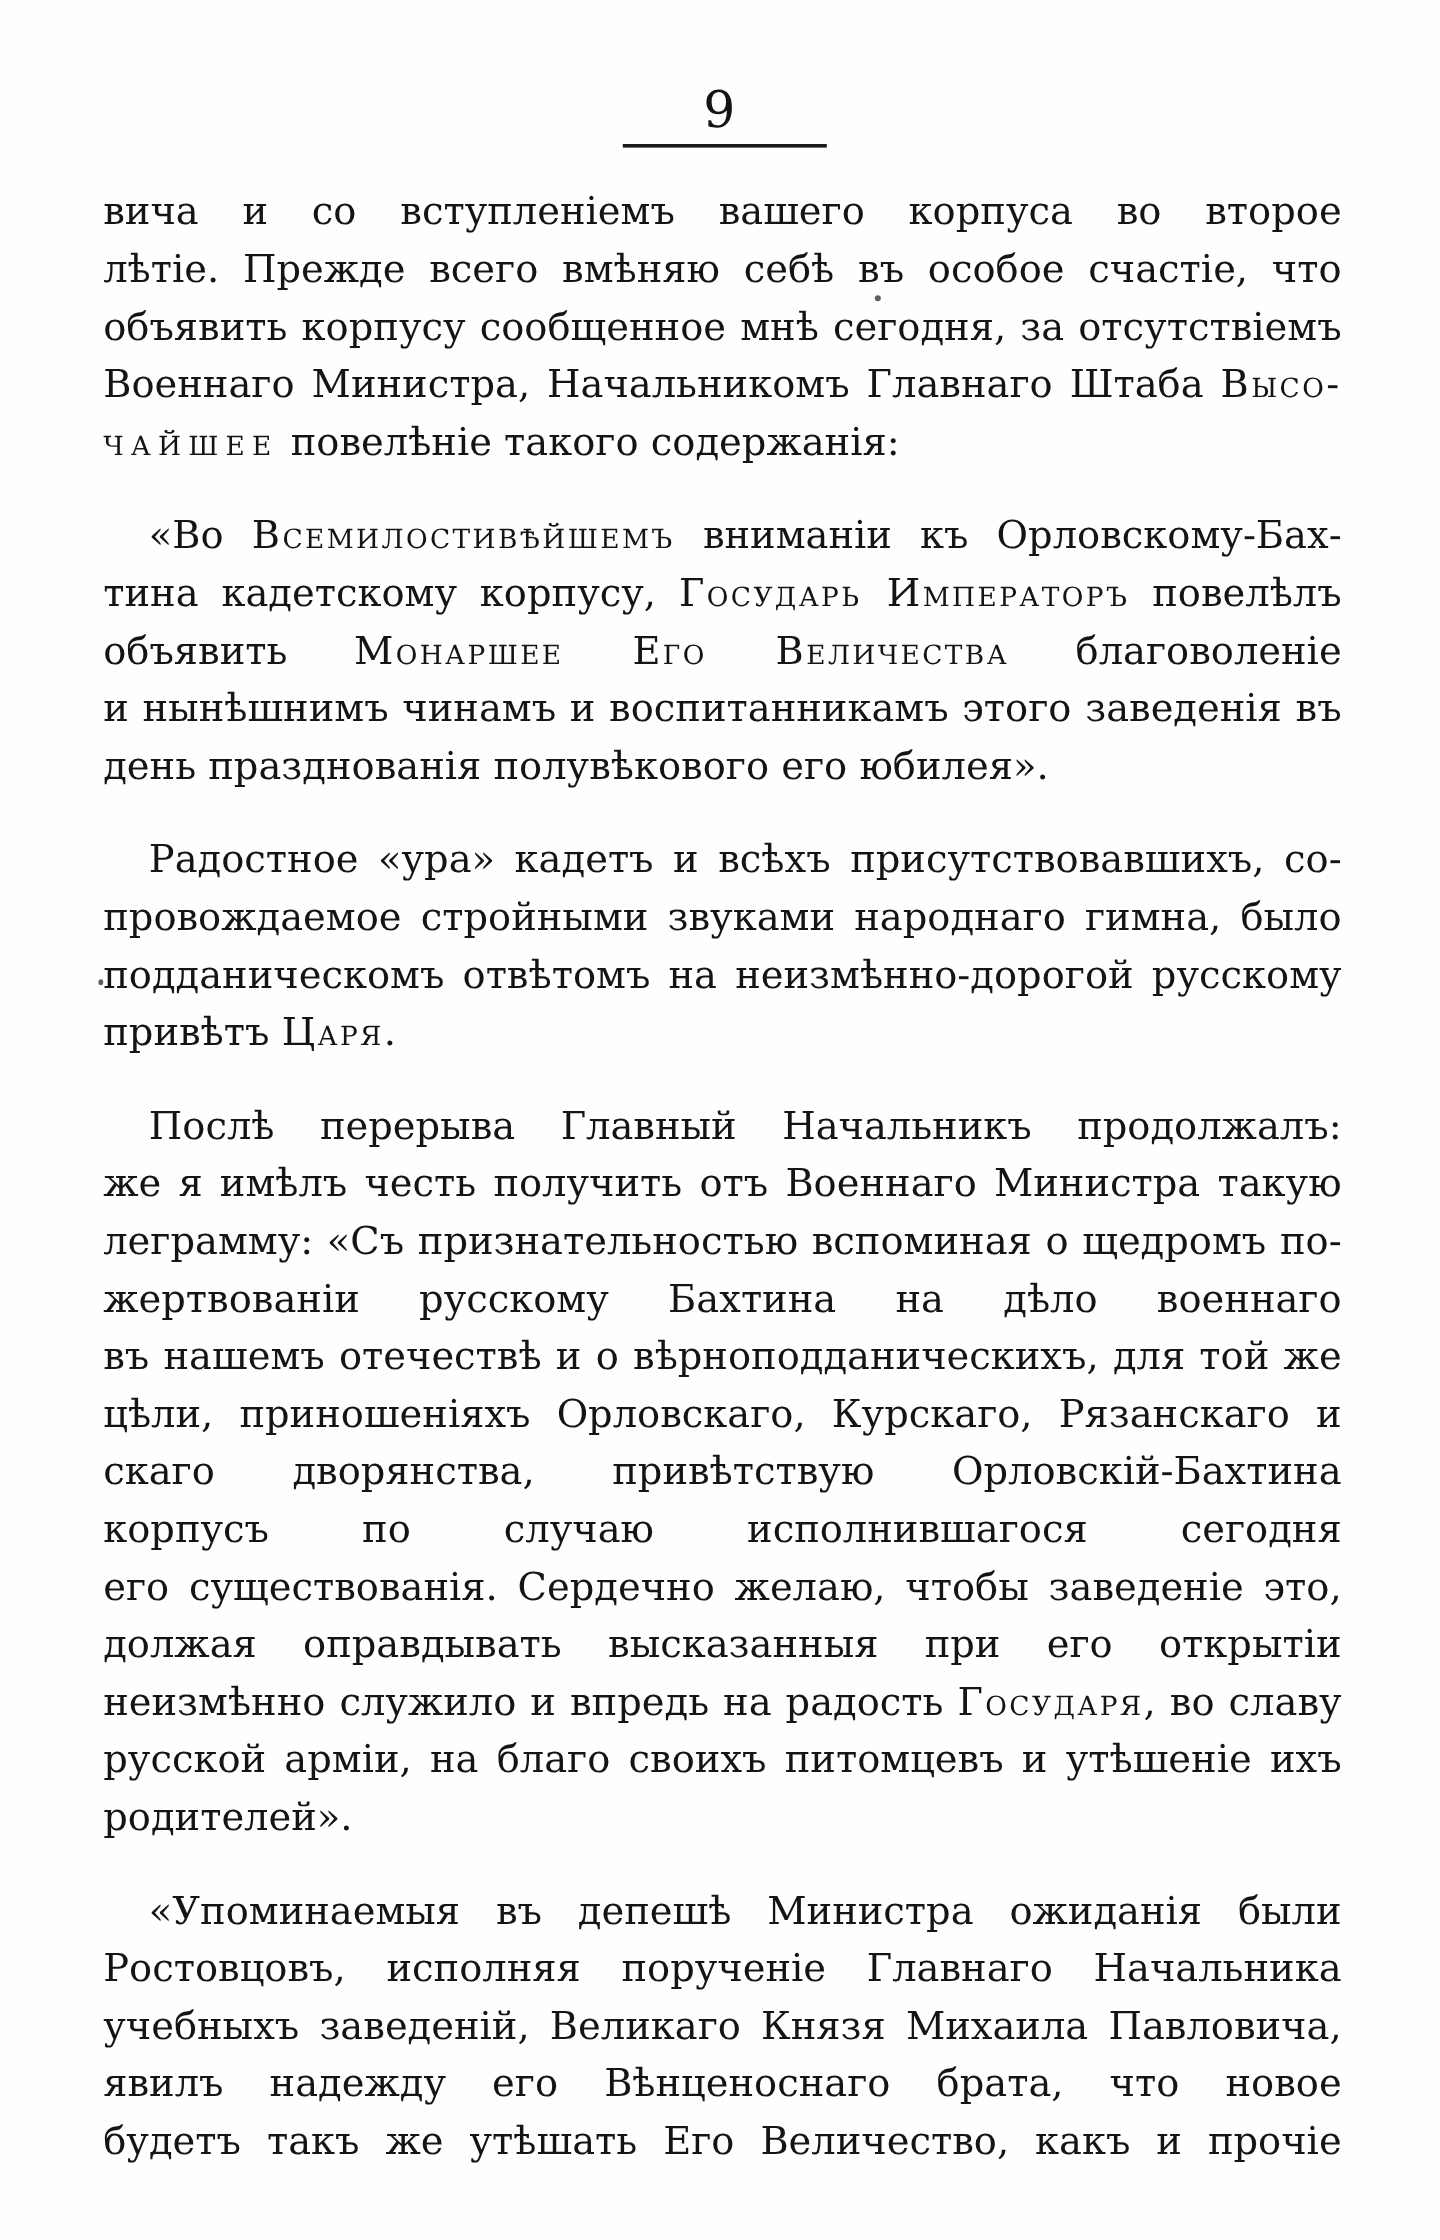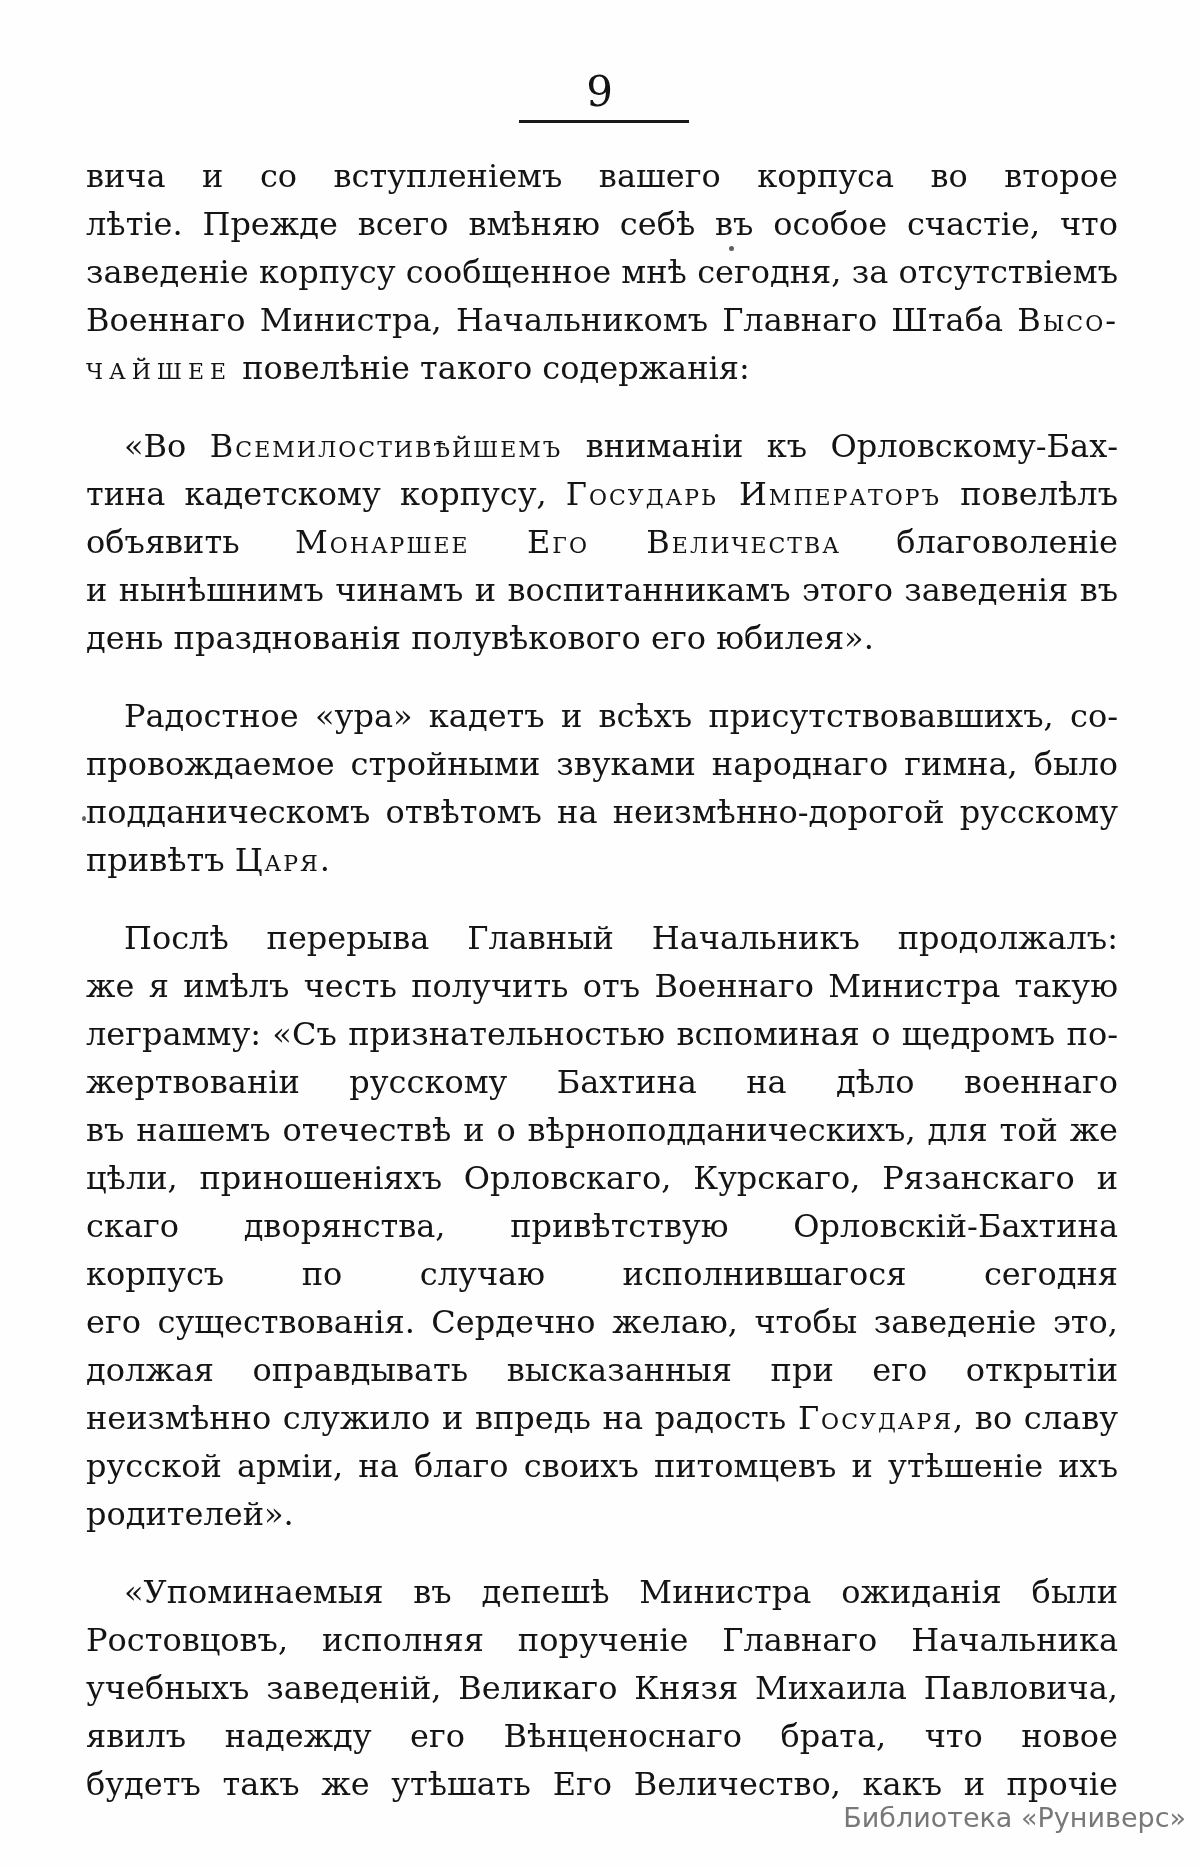--- a/index.html
+++ b/index.html
@@ -85,21 +85,21 @@
 </head>
 <body>
 
 <div class="page">
   <div class="page-number">9</div>
   <div class="page-number-rule"></div>
 
   <div class="text-block">
       <div class="line"><span>вича и со вступленіемъ вашего корпуса во второе пятидесяти-</span></div>
       <div class="line"><span>лѣтіе. Прежде всего вмѣняю себѣ въ особое счастіе, что могу</span></div>
-      <div class="line"><span>заведеніе корпусу сообщенное мнѣ сегодня, за отсутствіемъ</span></div>
+      <div class="line"><span>объявить корпусу сообщенное мнѣ сегодня, за отсутствіемъ</span></div>
       <div class="line"><span>Военнаго Министра, Начальникомъ Главнаго Штаба </span><span class="sc">Высо-</span></div>
       <div class="line lastline"><span class="sc-spaced">чайшее</span><span> повелѣніе такого содержанія:</span></div>
       <div class="line indent"><span>«Во </span><span class="sc">Всемилостивѣйшемъ</span><span> вниманіи къ Орловскому-Бах-</span></div>
       <div class="line"><span>тина кадетскому корпусу, </span><span class="sc">Государь Императоръ</span><span> повелѣлъ</span></div>
       <div class="line"><span>объявить </span><span class="sc">Монаршее Его Величества</span><span> благоволеніе прежнимъ</span></div>
       <div class="line"><span>и нынѣшнимъ чинамъ и воспитанникамъ этого заведенія въ</span></div>
       <div class="line lastline"><span>день празднованія полувѣкового его юбилея».</span></div>
       <div class="line indent"><span>Радостное «ура» кадетъ и всѣхъ присутствовавшихъ, со-</span></div>
       <div class="line"><span>провождаемое стройными звуками народнаго гимна, было вѣрно-</span></div>
       <div class="line"><span>подданическомъ отвѣтомъ на неизмѣнно-дорогой русскому сердцу</span></div>
@@ -120,14 +120,13 @@
       <div class="line indent"><span>«Упоминаемыя въ депешѣ Министра ожиданія были выска-</span></div>
       <div class="line"><span>Ростовцовъ, исполняя порученіе Главнаго Начальника военно-</span></div>
       <div class="line"><span>учебныхъ заведеній, Великаго Князя Михаила Павловича, объ-</span></div>
       <div class="line"><span>явилъ надежду его Вѣнценоснаго брата, что новое заведеніе</span></div>
       <div class="line"><span>будетъ такъ же утѣшать Его Величество, какъ и прочіе губерн-</span></div>
     </div>
 
   <div class="speck speck-1"></div>
   <div class="speck speck-2"></div>
 
-  <div class="watermark">Библиотека «Руниверс»</div>
 </div>
 
 </body></html>

